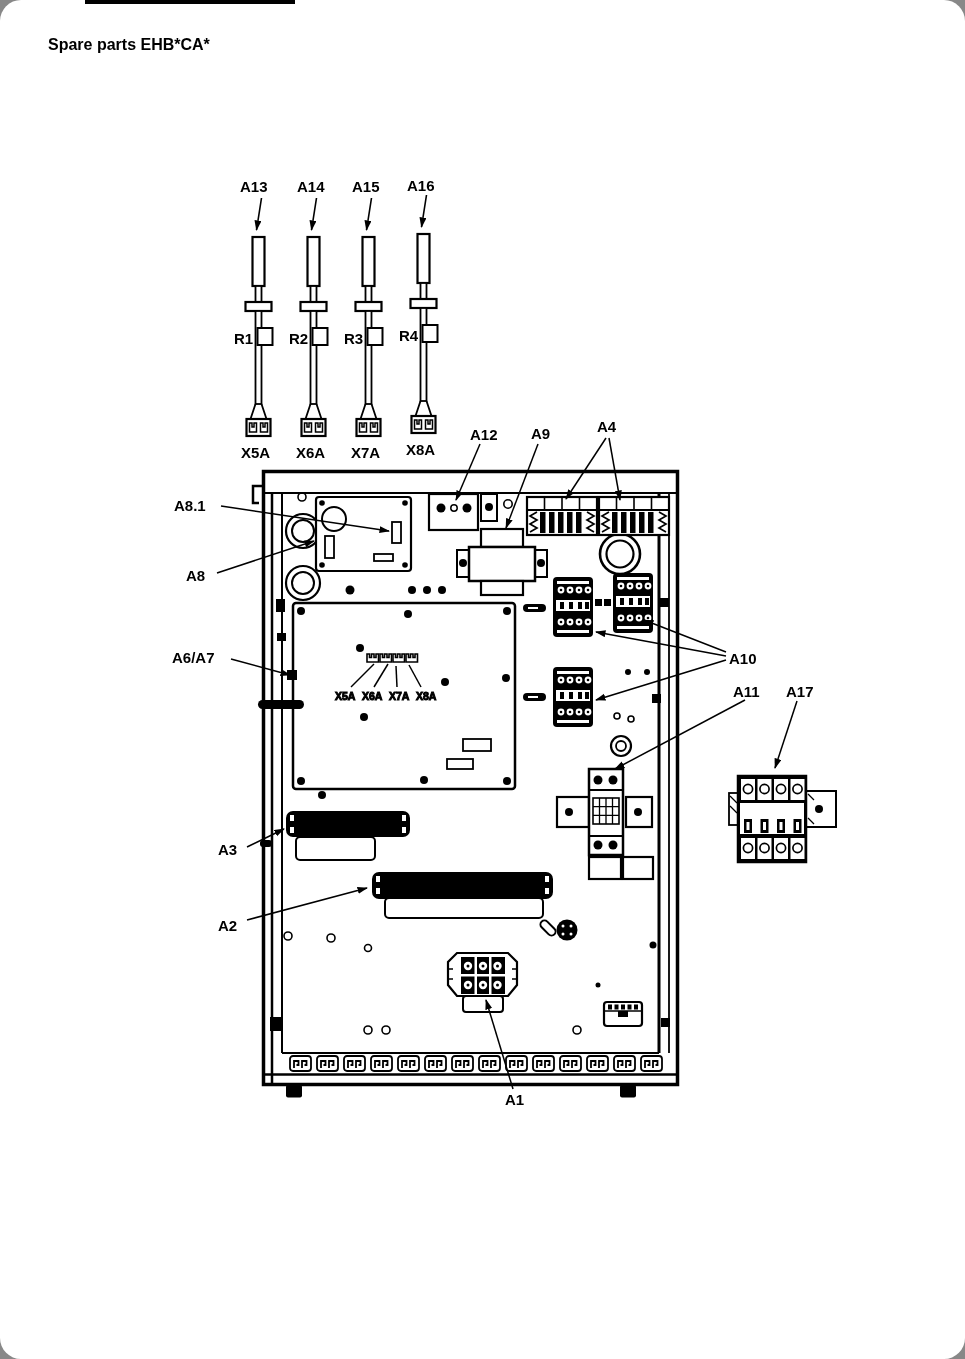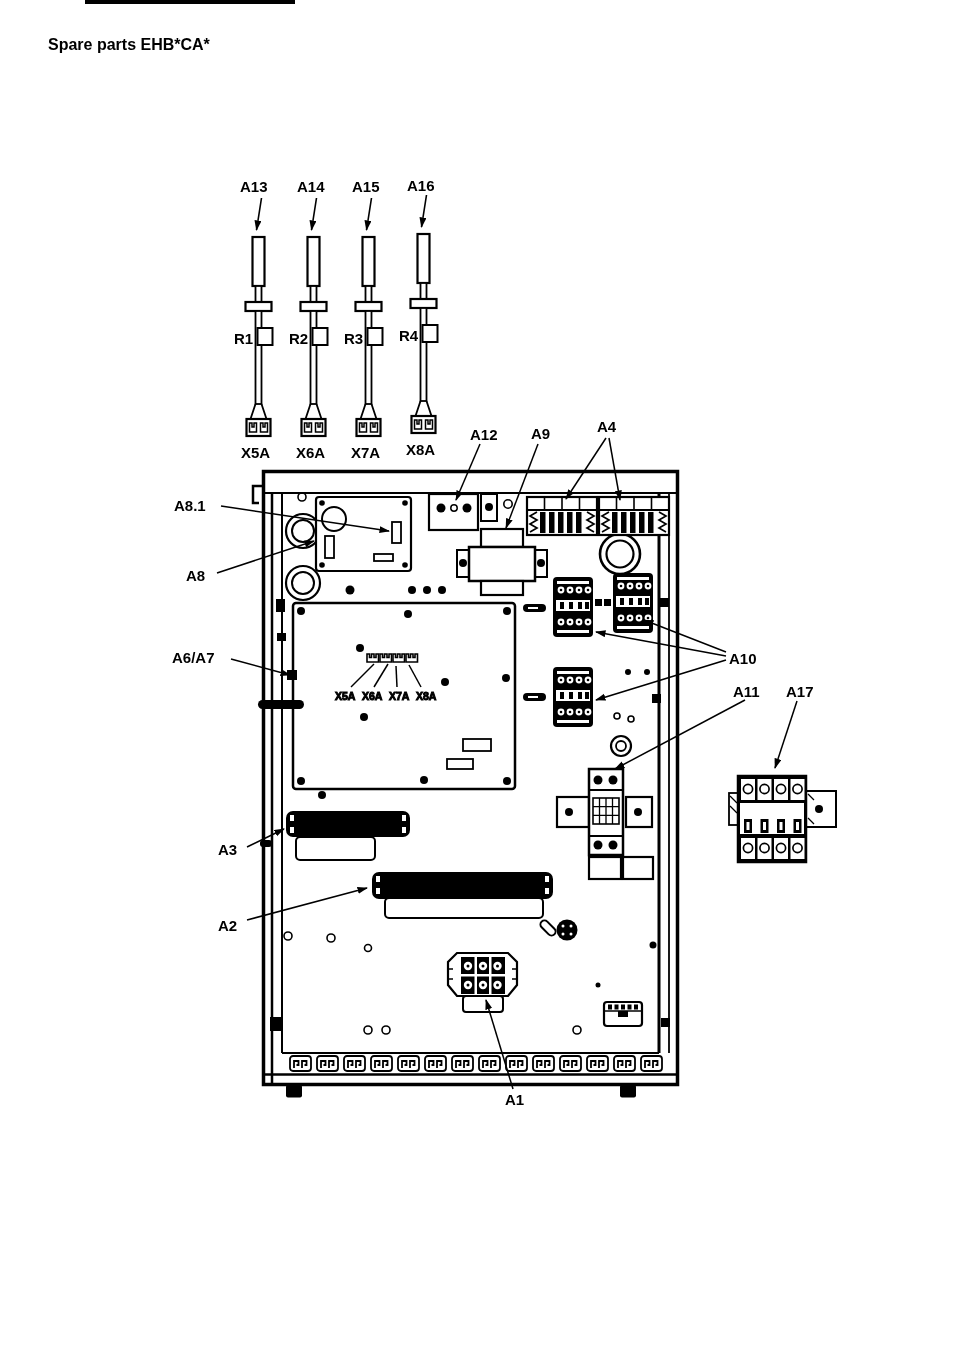--- a/index.html
+++ b/index.html
@@ -1,17 +1,17 @@
 <!DOCTYPE html>
 <html><head>
 <meta charset="utf-8">
 <style>
   html,body{margin:0;padding:0;background:#888;}
   .page{position:relative;width:965px;height:1359px;background:#ffffff;margin:0 auto;overflow:hidden;
-        font-family:"Liberation Sans",sans-serif;}
+        font-family:"Liberation Sans",sans-serif;border-radius:21px;}
   svg{position:absolute;left:0;top:0;}
   .title-txt{font:700 16px "Liberation Sans",sans-serif;fill:#000;}
   .lbl{font:700 15px "Liberation Sans",sans-serif;fill:#000;}
   .lbl-sm{font:700 10.5px "Liberation Sans",sans-serif;fill:#000;}
   .ln{stroke:#000;stroke-width:1.5;fill:none;}
 </style>
 </head>
 <body>
 
 <div class="page">

